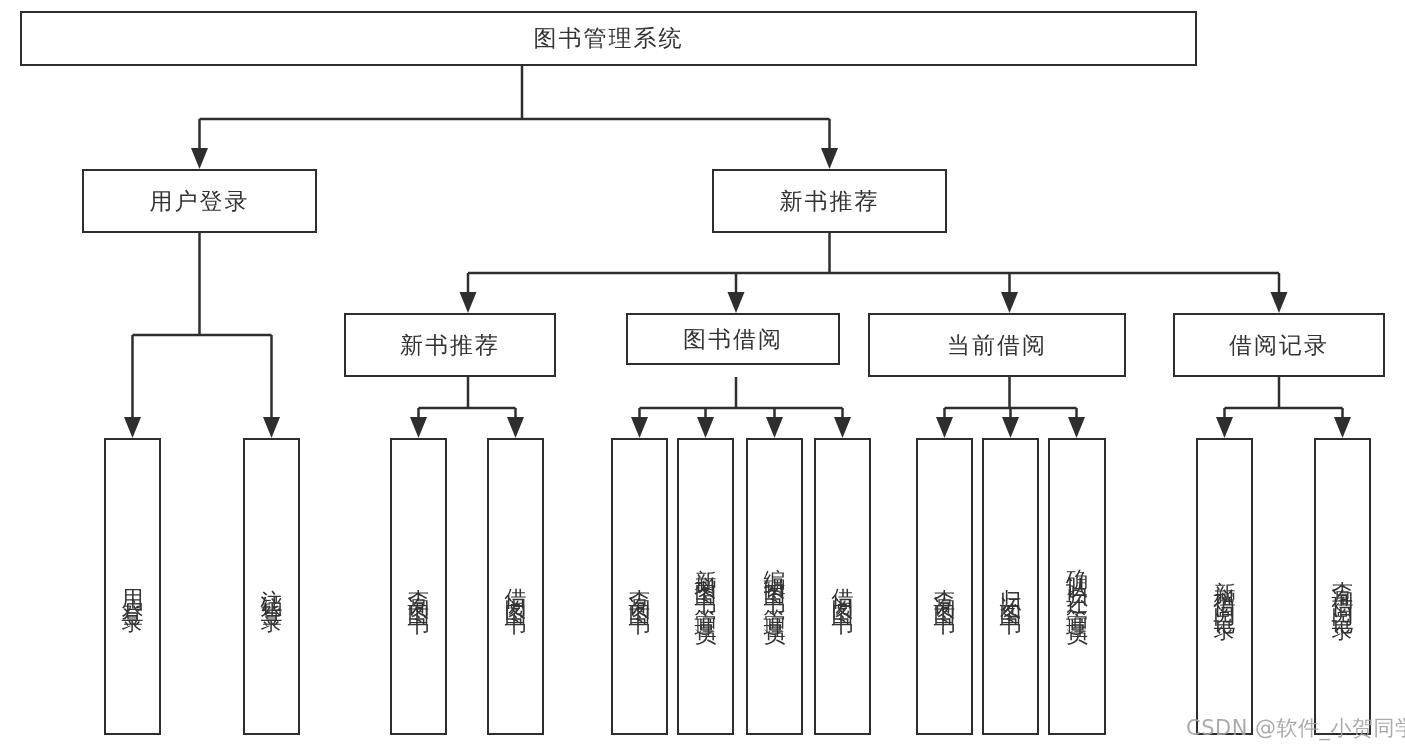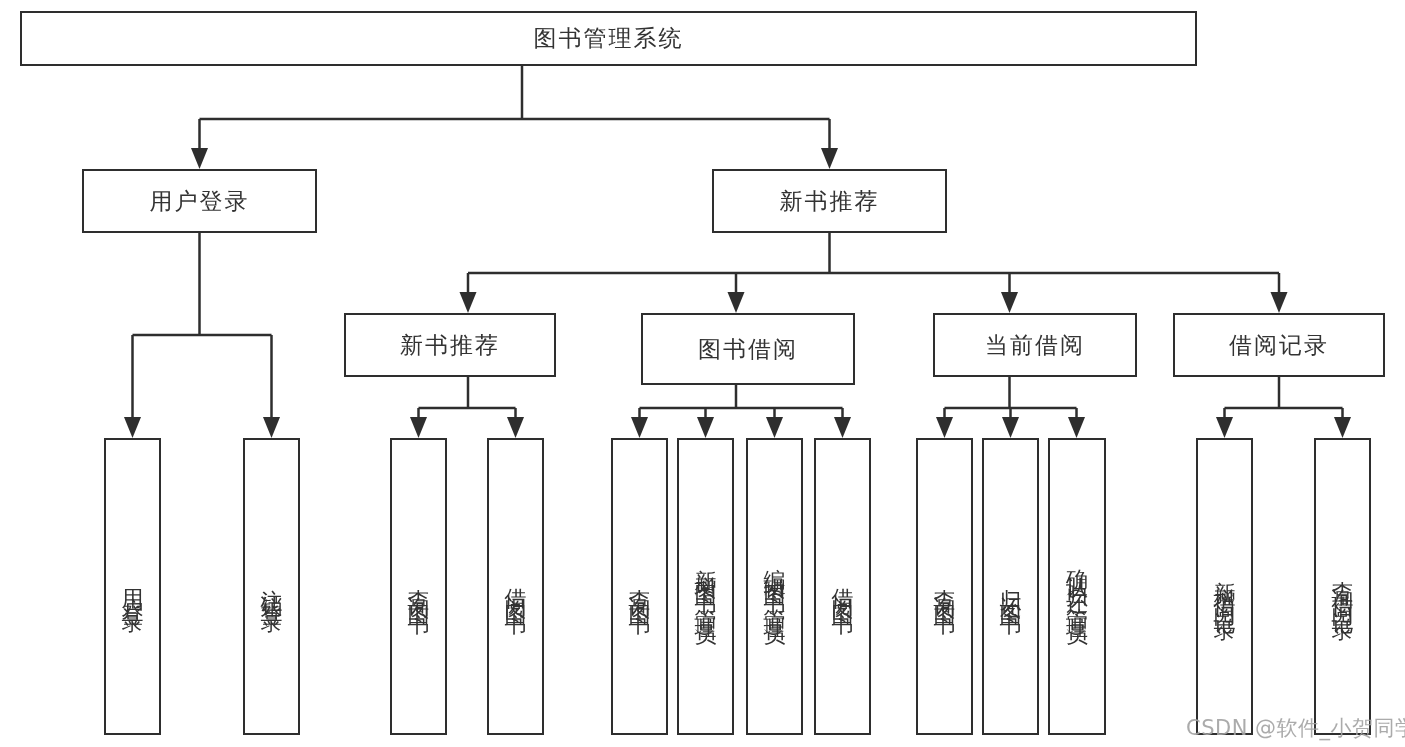--- a/index.html
+++ b/index.html
@@ -120,24 +120,24 @@
   <div class="box h" style="left:82px;top:169px;width:235px;height:64px">
     <span class="label">用户登录</span>
   </div>
   <div class="box h" style="left:712px;top:169px;width:235px;height:64px">
     <span class="label">新书推荐</span>
   </div>
 
   <div class="box h" style="left:344px;top:313px;width:212px;height:64px">
     <span class="label">新书推荐</span>
   </div>
-  <div class="box h" style="left:641px;top:313px;width:214px;height:72px">
+  <div class="box h" style="left:626px;top:313px;width:214px;height:52px">
     <span class="label">图书借阅</span>
   </div>
-  <div class="box h" style="left:933px;top:313px;width:204px;height:64px">
+  <div class="box h" style="left:868px;top:313px;width:258px;height:64px">
     <span class="label">当前借阅</span>
   </div>
   <div class="box h" style="left:1173px;top:313px;width:212px;height:64px">
     <span class="label">借阅记录</span>
   </div>
 
   <div class="box leaf" style="left:104px;top:438px;width:57px;height:297px">
     <span class="vtext">用户登录</span>
   </div>
   <div class="box leaf" style="left:243px;top:438px;width:57px;height:297px">

